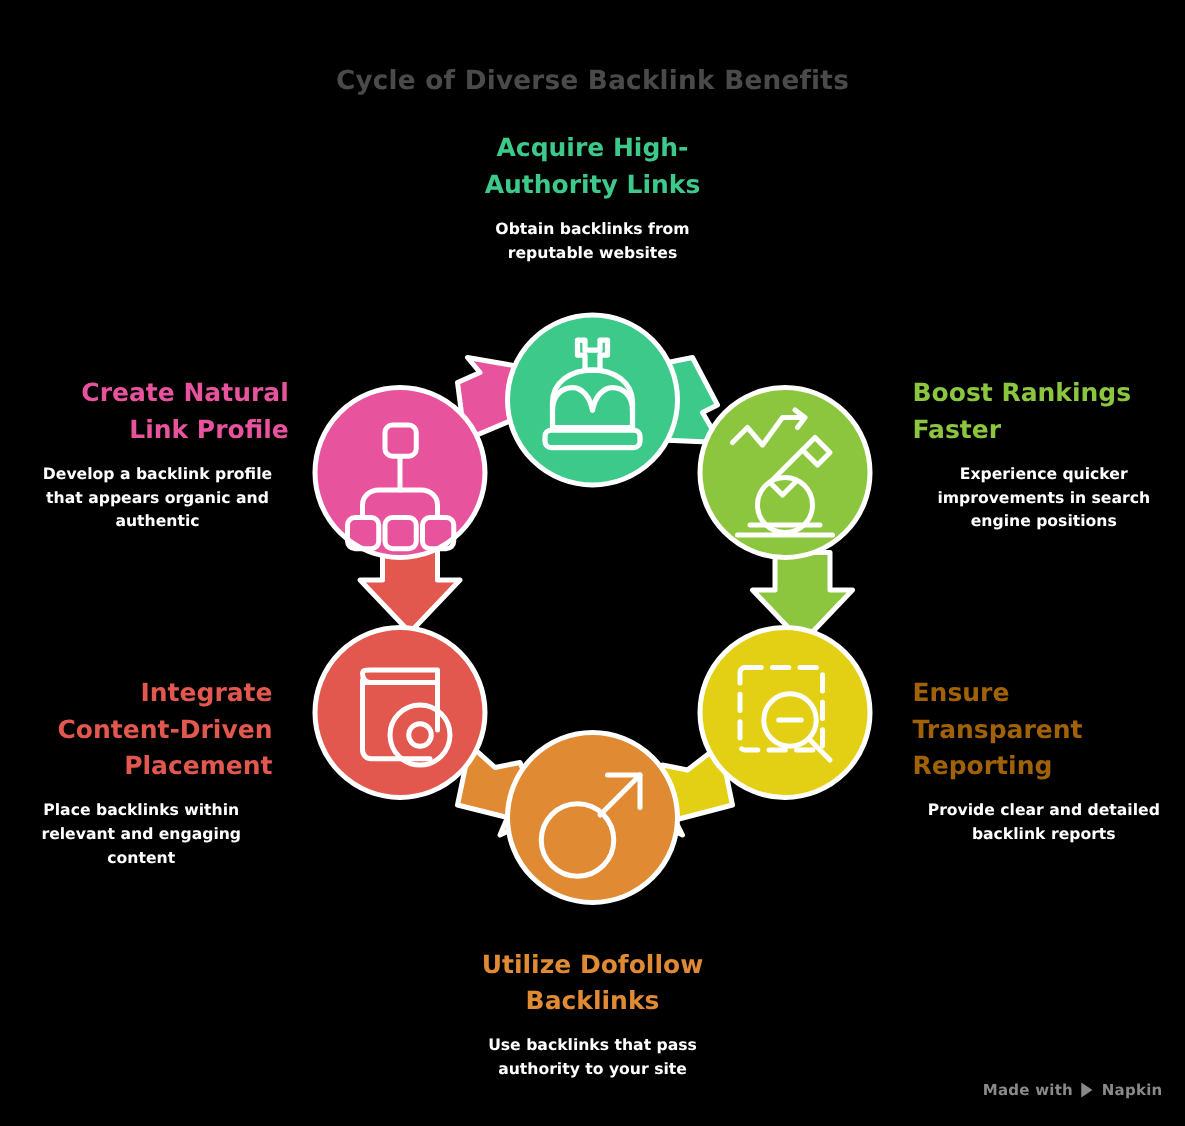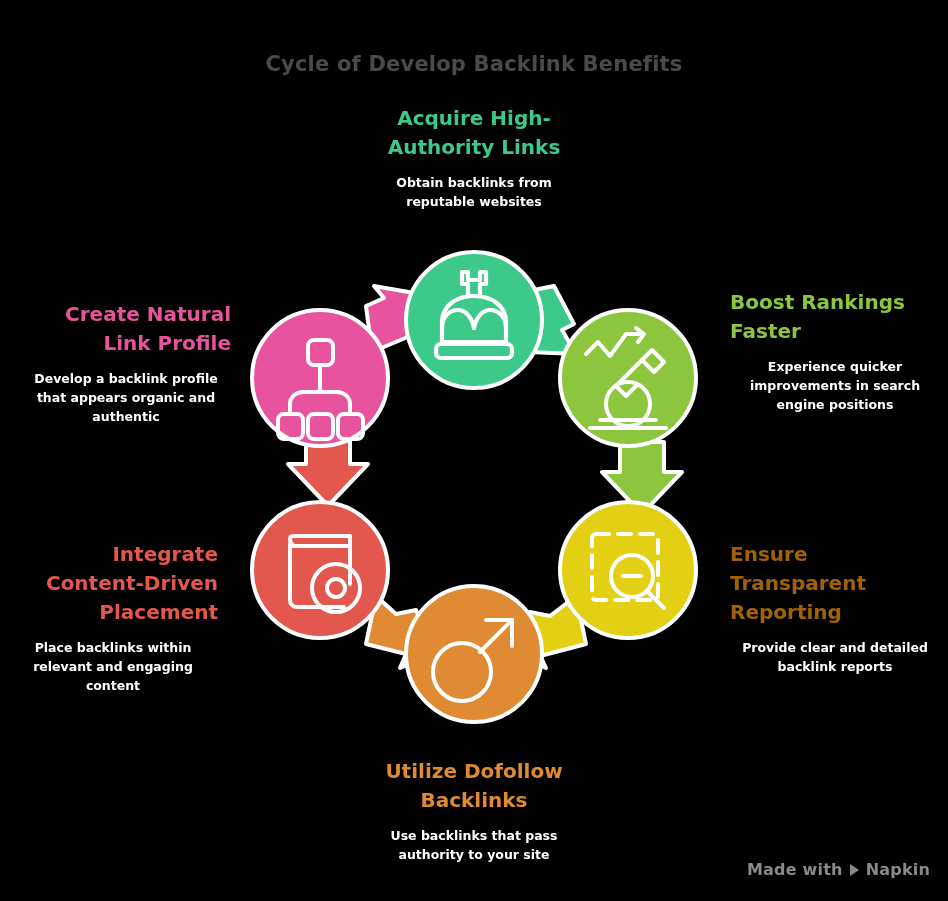--- a/index.html
+++ b/index.html
@@ -45,21 +45,21 @@
     margin: 0;
     text-align: center;
   }
 
   .align-left  { text-align: left; }
   .align-right { text-align: right; }
   .align-center{ text-align: center; }
 
   
   #label-acquire   { left: 369px; top: 104px; width: 210px; }
-  #label-boost     { left: 730px; top: 288px; }
+  #label-boost     { left: 730px; top: 300px; }
   #label-ensure    { left: 730px; top: 540px; }
   #label-utilize   { left: 369px; top: 757px; width: 210px; }
   #label-integrate { left: 8px;   top: 540px; }
   #label-create    { left: 21px;   top: 300px; }
 
   #cycle-canvas {
     position: absolute;
     left: 224px;
     top: 224px;
     width: 500px;
@@ -70,38 +70,38 @@
   .node-circle-wrap { pointer-events: all; }
 
   #napkin-watermark {
     position: absolute;
     right: 18px;
     bottom: 22px;
     display: flex;
     align-items: center;
     gap: 6px;
     color: #8a8a8a;
-    font-size: 16px;
+    font-size: 12px;
     font-weight: bold;
     letter-spacing: 0.2px;
   }
   #napkin-watermark .napkin-mark {
     display: inline-block;
     width: 0;
     height: 0;
     border-left: 9px solid #8a8a8a;
     border-top: 6px solid transparent;
     border-bottom: 6px solid transparent;
     margin: 0 1px;
   }
 </style>
 </head>
 <body style="background: rgb(0, 0, 0);">
 
-<div id="diagram-title" style="color: rgb(74, 74, 74);">Cycle of Develop Backlink Benefits</div>
+<div id="diagram-title" style="color: rgb(74, 74, 74);">Cycle of Diverse Backlink Benefits</div>
 
 <div id="cycle-canvas">
   <svg width="500" height="500" viewBox="0 0 500 500" xmlns="http://www.w3.org/2000/svg">
 
     <g>
       <path d="M 290 70 L 330 62 L 350 100 L 338 106 L 352 130 L 305 128 L 300 82 Z" fill="#3CC98A" stroke="#ffffff" stroke-width="4" stroke-linejoin="round"></path>
     </g>
 
     <g>
       <path d="M 396 218 L 440 218 L 440 248 L 458 248 L 418 290 L 378 248 L 396 248 Z" fill="#8CC63F" stroke="#ffffff" stroke-width="4" stroke-linejoin="round"></path>

